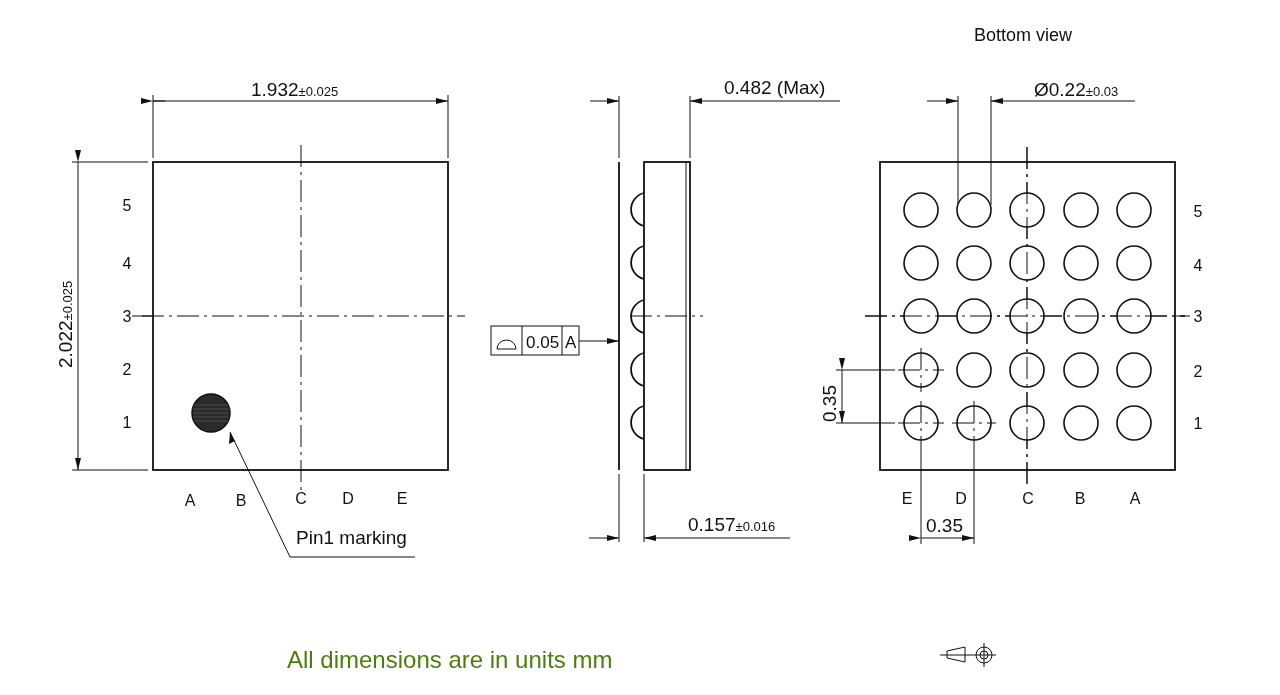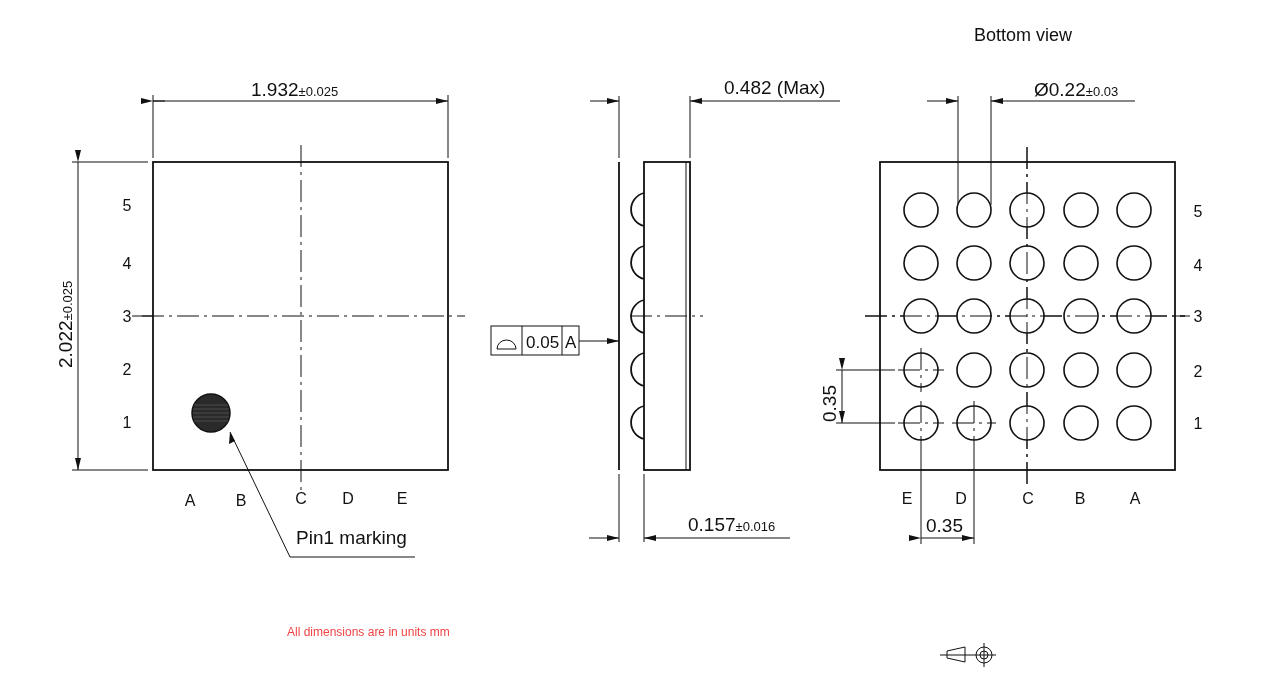--- a/index.html
+++ b/index.html
@@ -3,21 +3,21 @@
 <meta charset="utf-8">
 <style>
   html, body { margin:0; padding:0; background:#ffffff; }
   body { width:1280px; height:695px; position:relative; overflow:hidden; font-family:"Liberation Sans", sans-serif; color:#111; }
   svg { position:absolute; left:0; top:0; }
   svg text { font-family:"Liberation Sans", sans-serif; fill:#111; }
   .ln { stroke:#111; stroke-width:1; fill:none; }
   .thick { stroke:#111; stroke-width:1.8; fill:none; }
   .cl { stroke:#111; stroke-width:1; fill:none; stroke-dasharray:22 5 3 5; }
   .ball { stroke:#111; stroke-width:1.6; fill:#fff; }
-  .notes { position:absolute; left:287px; top:620px; font-size:12px; line-height:24px; color:#ef4444; }
+  .notes { position:absolute; left:287px; top:648px; font-size:24px; line-height:24px; color:#4d7c0f; }
   .notes div { white-space:nowrap; }
 </style>
 </head>
 <body>
 
 <svg width="1280" height="695" viewBox="0 0 1280 695">
   <defs>
     <marker id="arr" markerWidth="12" markerHeight="6" refX="12" refY="3" orient="auto" markerUnits="userSpaceOnUse">
       <path d="M0,0 L12,3 L0,6 Z" fill="#111"></path>
     </marker>

